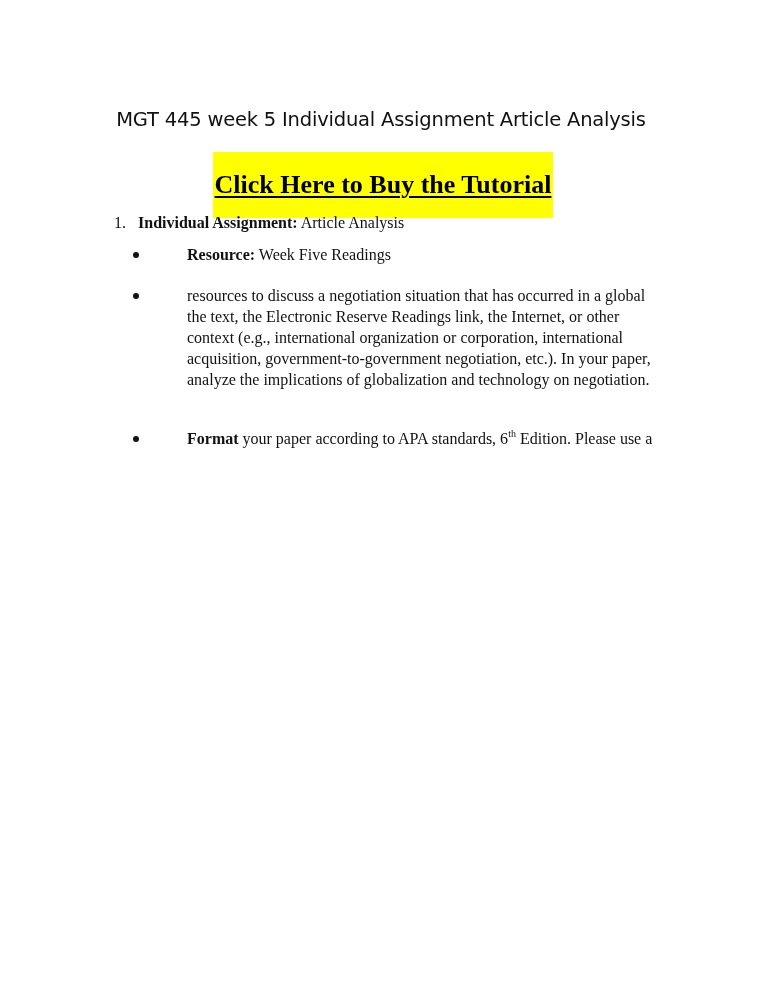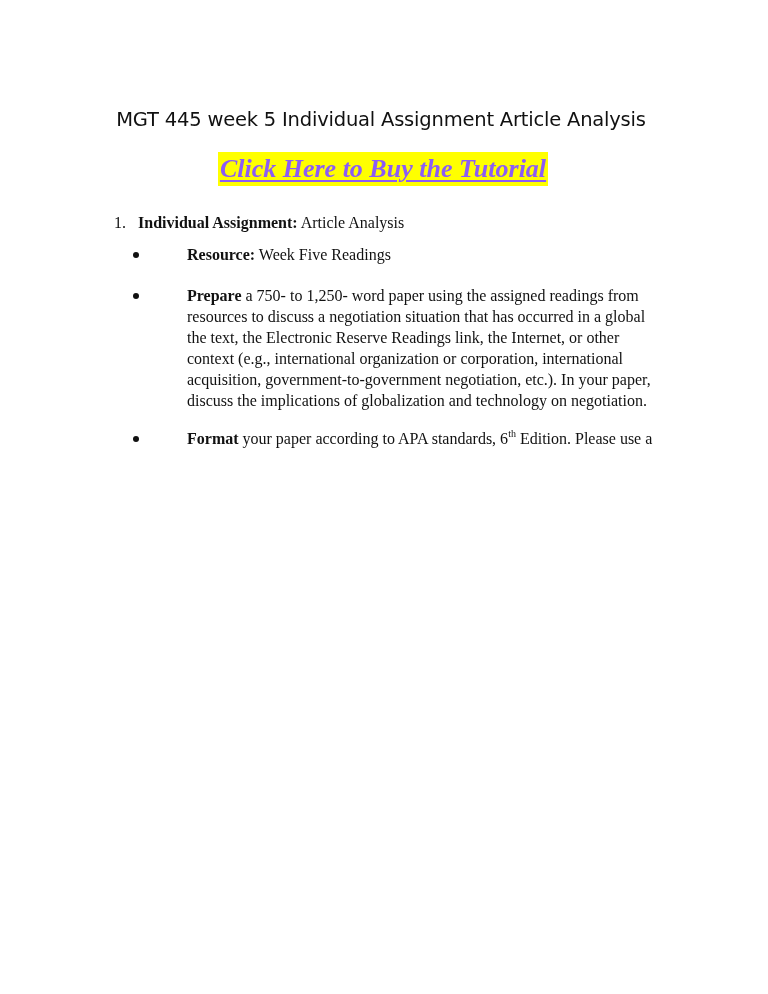--- a/index.html
+++ b/index.html
@@ -8,25 +8,25 @@
   .title {
     position: absolute; left: 0; width: 768px; top: 91px;
     text-align: center; font-family: "DejaVu Sans", sans-serif;
     font-size: 19.5px; letter-spacing: -0.2px; color: #111;
   }
   .title span { display: inline-block; margin-left: -6px; }
   .buy-link-wrap {
     position: absolute; left: 0; width: 768px; top: 135px; text-align: center;
   }
   .buy-link {
-    display: inline-block; background: #ffff00; color: #8b5cf6;
+    display: inline-block; background: #ffff00; color: #000000;
     font-family: "Liberation Serif", serif; font-weight: bold; font-size: 26px;
-    line-height: 34px; padding: 0 2px; text-decoration: underline;
+    line-height: 34px; padding: 16px 2px; text-decoration: underline;
     text-decoration-thickness: 2px; text-underline-offset: 3px;
-    margin-left: -2px; cursor: pointer; font-style: italic;
+    margin-left: -2px; cursor: pointer;
   }
   .doc { font-family: "Liberation Serif", serif; font-size: 16px; line-height: 21px; color: #111; }
   .numbered {
     position: absolute; left: 114px; top: 186px; width: 600px; margin-top: 9px;
   }
   .numbered .num { display: inline-block; width: 24px; }
   .bullet-item { position: absolute; left: 133px; width: 560px; }
   .bullet-item .dot {
     position: absolute; left: 0; top: 8px; width: 6px; height: 6px; border-radius: 50%; background: #111;
   }
@@ -57,26 +57,25 @@
   <div class="bullet-item doc b1">
     <span class="dot"></span>
     <div class="text">
       <span class="line"><b>Resource:</b><span> Week Five Readings</span></span>
     </div>
   </div>
 
   <div class="bullet-item doc b2">
     <span class="dot"></span>
     <div class="text">
-      <span class="line"><b>Prepare</b><span> a 750- to 1,250- word paper using the assigned readings from</span></span>
       <span class="line">resources to discuss a negotiation situation that has occurred in a global</span>
       <span class="line">the text, the Electronic Reserve Readings link, the Internet, or other</span>
       <span class="line">context (e.g., international organization or corporation, international</span>
       <span class="line">acquisition, government-to-government negotiation, etc.). In your paper,</span>
-      <span class="line">discuss the implications of globalization and technology on negotiation.</span>
+      <span class="line">analyze the implications of globalization and technology on negotiation.</span>
     </div>
   </div>
 
   <div class="bullet-item doc b3">
     <span class="dot"></span>
     <div class="text">
       <span class="line"><b>Format</b><span> your paper according to APA standards, 6</span><sup>th</sup><span> Edition. Please use a</span></span>
     </div>
   </div>
 

